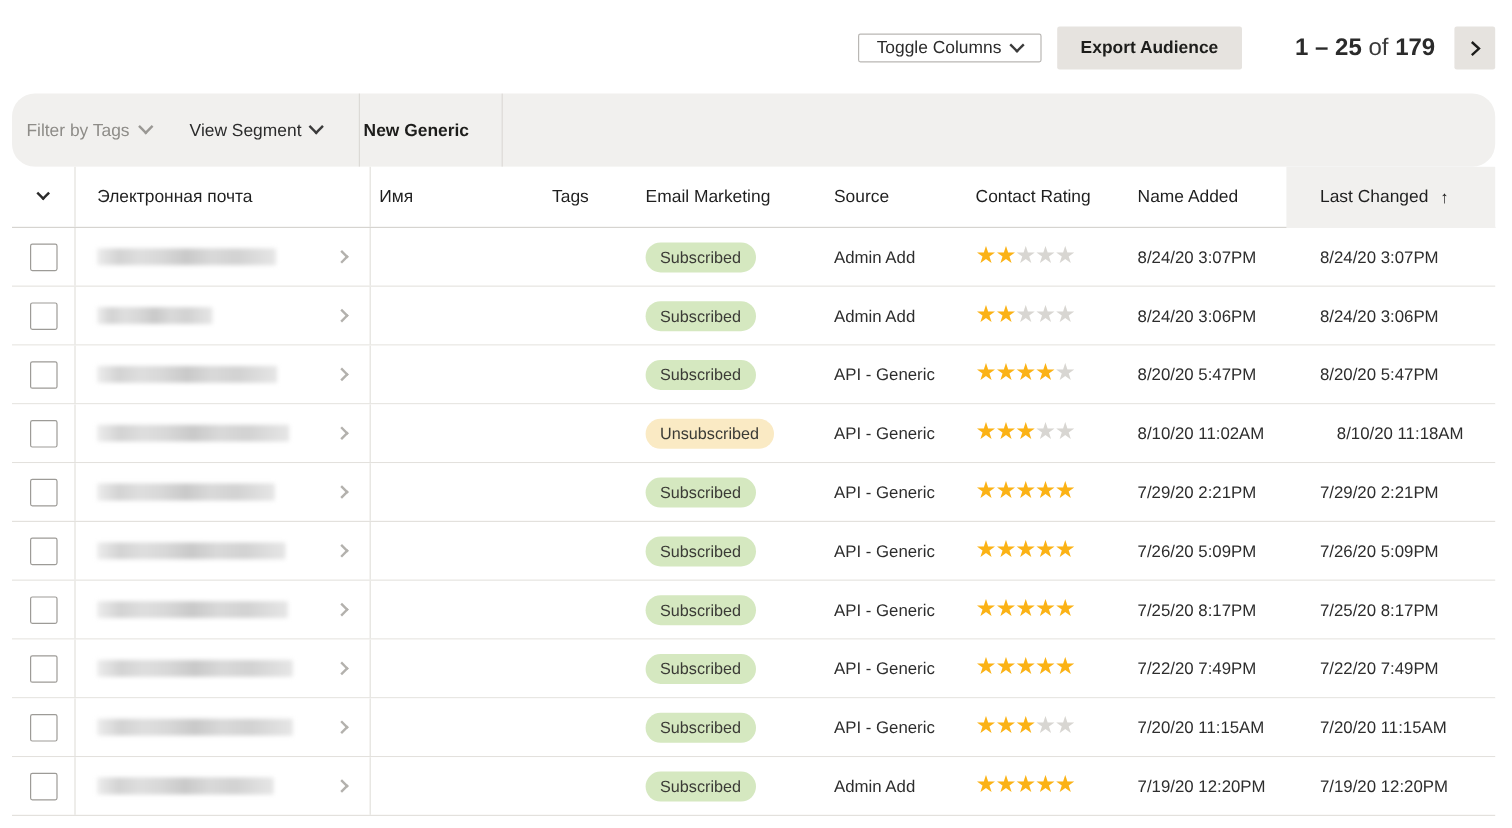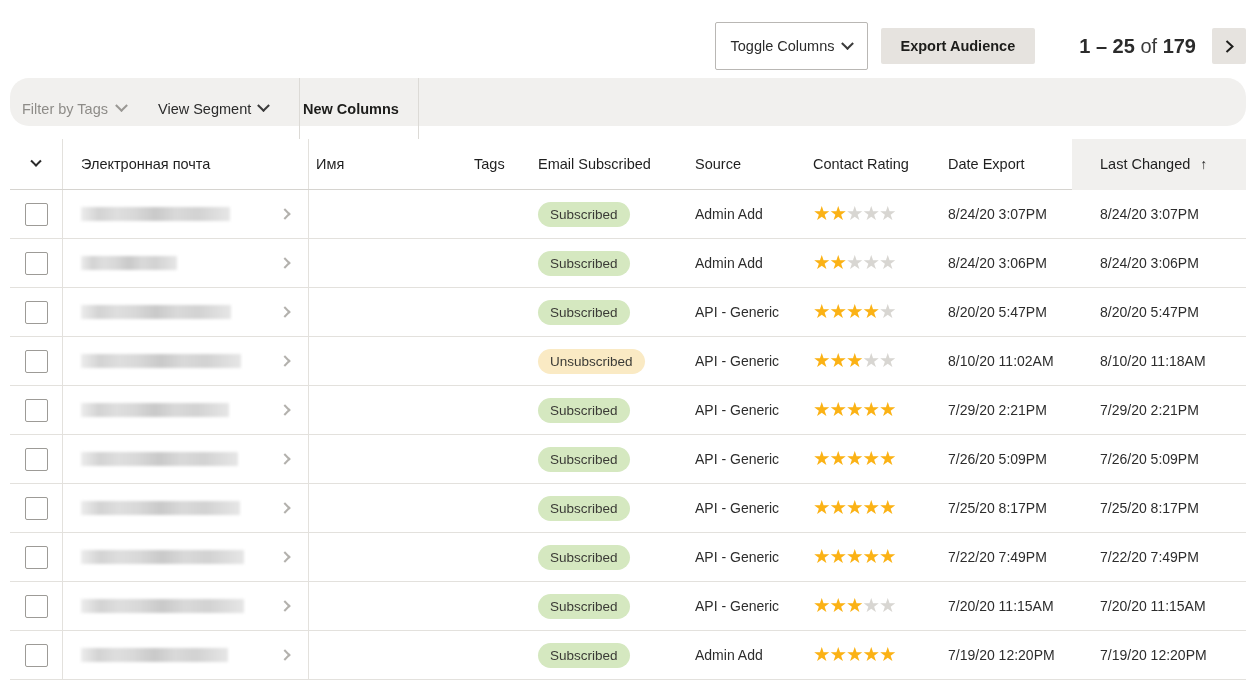--- a/index.html
+++ b/index.html
@@ -14,21 +14,21 @@
   
   #toolbar {
     position: absolute; left: 0; top: 0; width: 1260px; height: 78px;
     background: #fff;
   }
   #toolbar-inner {
     position: absolute; right: 14px; top: 22px;
     display: flex; align-items: center; gap: 0;
   }
   .tb-btn-outline {
-    height: 48px; padding: 0 15px;
+    height: 24px; padding: 0 15px;
     display: flex; align-items: center; gap: 8px;
     border: 1px solid #b9b7b4; background: #fff;
     font-size: 14.5px; color: #2b2b2b; cursor: pointer;
     border-radius: 2px;
   }
   .tb-btn-solid {
     height: 36px; padding: 0 20px;
     display: flex; align-items: center; justify-content: center;
     background: #e6e3df; border: none;
     font-size: 14.5px; font-weight: bold; color: #1d1d1b;
@@ -49,21 +49,21 @@
   }
   .caret {
     display: inline-block; width: 9px; height: 9px;
     border-right: 2px solid #3b3b3b; border-bottom: 2px solid #3b3b3b;
     transform: rotate(45deg) translate(-2px,-2px);
   }
   .caret.light { border-color: #9a9894; }
 
   
   #filterbar {
-    position: absolute; left: 10px; top: 78px; width: 1236px; height: 48px;
+    position: absolute; left: 10px; top: 78px; width: 1236px; height: 61px;
     background: #f1f0ee;
     border-radius: 19px;
   }
   .fb-cell {
     position: absolute; top: 0; height: 61px;
     display: flex; align-items: center;
     font-size: 14.5px; cursor: pointer;
   }
   #fb-tags { left: 12px; color: #8e8c88; gap: 9px; }
   #fb-view { left: 148px; color: #2b2b2b; gap: 8px; }
@@ -94,21 +94,21 @@
   #lc-highlight {
     position: absolute; left: 1062px; top: 0; width: 174px; height: 51px;
     background: #f1f0ee;
   }
 
   
   .c-check { left: 0;    width: 52px; justify-content: center; }
   .c-email { left: 53px; width: 245px; }
   .c-first { left: 306px; width: 45px; }
   .c-last  { left: 353px; width: 85px; }
-  .c-tags  { left: 464px; width: 85px; text-align: center; }
+  .c-tags  { left: 450px; width: 85px; text-align: center; }
   .c-mkt   { left: 528px; width: 155px; }
   .c-src   { left: 685px; width: 118px; }
   .c-rate  { left: 803px; width: 133px; }
   .c-added { left: 938px; width: 122px; }
   .c-chg   { left: 1072px; width: 164px; }
 
   .hcheck-caret {
     display: inline-block; width: 8px; height: 8px;
     border-right: 2px solid #2b2b2b; border-bottom: 2px solid #2b2b2b;
     transform: rotate(45deg) translate(-2px,-2px);
@@ -174,21 +174,21 @@
   <div class="fb-cell" id="fb-tags">
     <span>Filter by Tags</span>
     <span class="caret light"></span>
   </div>
   <div class="fb-sep" style="left:289px"></div>
   <div class="fb-cell" id="fb-view">
     <span>View Segment</span>
     <span class="caret"></span>
   </div>
   <div class="fb-cell" id="fb-new">
-    <span>New Columns</span>
+    <span>New Generic</span>
   </div>
   <div class="fb-sep" style="left:408px"></div>
 </div>
 
 <div id="table">
 
   <div class="trow" id="headrow">
     <div id="lc-highlight"></div>
     <div class="cell c-check">
       <span class="hcheck-caret"></span>
@@ -198,30 +198,30 @@
       <span style="margin-left:18px">Электронная почта</span>
     </div>
     <div class="vline" style="left:298px"></div>
     <div class="cell c-first hcell">
       <span>Имя</span>
     </div>
     <div class="cell c-tags hcell">
       <span>Tags</span>
     </div>
     <div class="cell c-mkt hcell">
-      <span>Email Subscribed</span>
+      <span>Email Marketing</span>
     </div>
     <div class="cell c-src hcell">
       <span>Source</span>
     </div>
     <div class="cell c-rate hcell">
       <span>Contact Rating</span>
     </div>
     <div class="cell c-added hcell">
-      <span>Date Export</span>
+      <span>Name Added</span>
     </div>
     <div class="cell c-chg hcell" style="z-index:2">
       <span style="margin-left:18px">Last Changed</span>
       <span class="sortarrow">↑</span>
     </div>
   </div>
 
   <div id="tbody">
   <div class="trow">
     <div class="cell c-check">
@@ -353,21 +353,21 @@
             <span class="star on">★</span>
             <span class="star on">★</span>
             <span class="star off">★</span>
             <span class="star off">★</span>
           </span>
     </div>
     <div class="cell c-added">
       <span>8/10/20 11:02AM</span>
     </div>
     <div class="cell c-chg">
-      <span style="margin-left:18px">8/10/20 11:18AM</span>
+      <span style="margin-left:32px">8/10/20 11:18AM</span>
     </div>
   </div>
   <div class="trow">
     <div class="cell c-check">
       <div class="checkbox"></div>
     </div>
     <div class="vline" style="left:52px"></div>
     <div class="cell c-email">
       <div class="blur" style="margin-left:18px;width:148px"></div>
       <span class="chev"></span>

